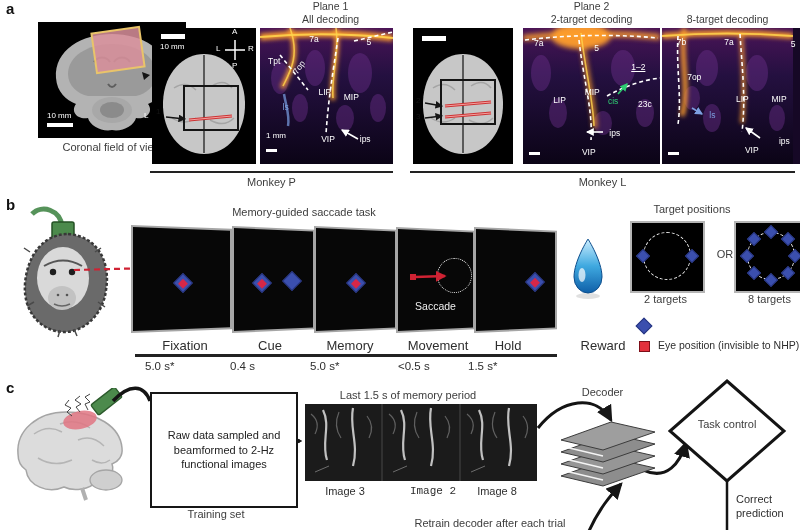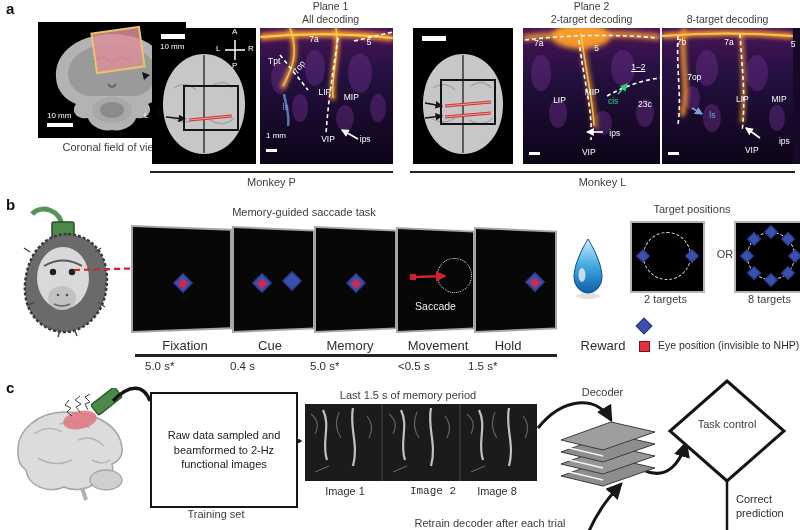--- a/index.html
+++ b/index.html
@@ -437,21 +437,21 @@
       <g stroke="#8f8f8f" stroke-width="1.2" fill="none" opacity="0.6">
         <path d="M6,10 q10,8 4,20 M34,8 q-6,14 2,26 M62,12 q8,10 2,22"></path>
         <path d="M84,10 q10,8 4,20 M112,8 q-6,14 2,26 M140,12 q8,10 2,22"></path>
         <path d="M162,10 q10,8 4,20 M190,8 q-6,14 2,26 M218,12 q8,10 2,22"></path>
       </g>
       <g stroke="#bdbdbd" stroke-width="1" opacity="0.5">
         <path d="M10,68 l14,-6 M88,68 l14,-6 M166,68 l14,-6" fill="none"></path>
       </g>
     </svg>
   </div>
-  <div class="imglab" style="left:345px;top:485px;">Image 1</div>
+  <div class="imglab" style="left:345px;top:485px;">Image 3</div>
   <div class="imglab" style="left:433px;top:485px;font-family:Liberation Mono, monospace;">Image 2</div>
   <div class="imglab" style="left:497px;top:485px;">Image 8</div>
   <div class="cap" style="left:350px;top:517px;width:280px;">Retrain decoder after each trial</div>
 
   <div class="cap" style="left:560px;top:386px;width:85px;">Decoder</div>
   <svg width="108" height="88" viewBox="0 0 108 88" style="position:absolute;left:553px;top:400px;">
     <g stroke="#3c3c3c" stroke-width="1">
       <polygon points="8,76 58,58 102,68 50,86" fill="#8d8d8d"></polygon>
       <polygon points="8,64 58,46 102,56 50,74" fill="#969696"></polygon>
       <polygon points="8,52 58,34 102,44 50,62" fill="#8d8d8d"></polygon>

